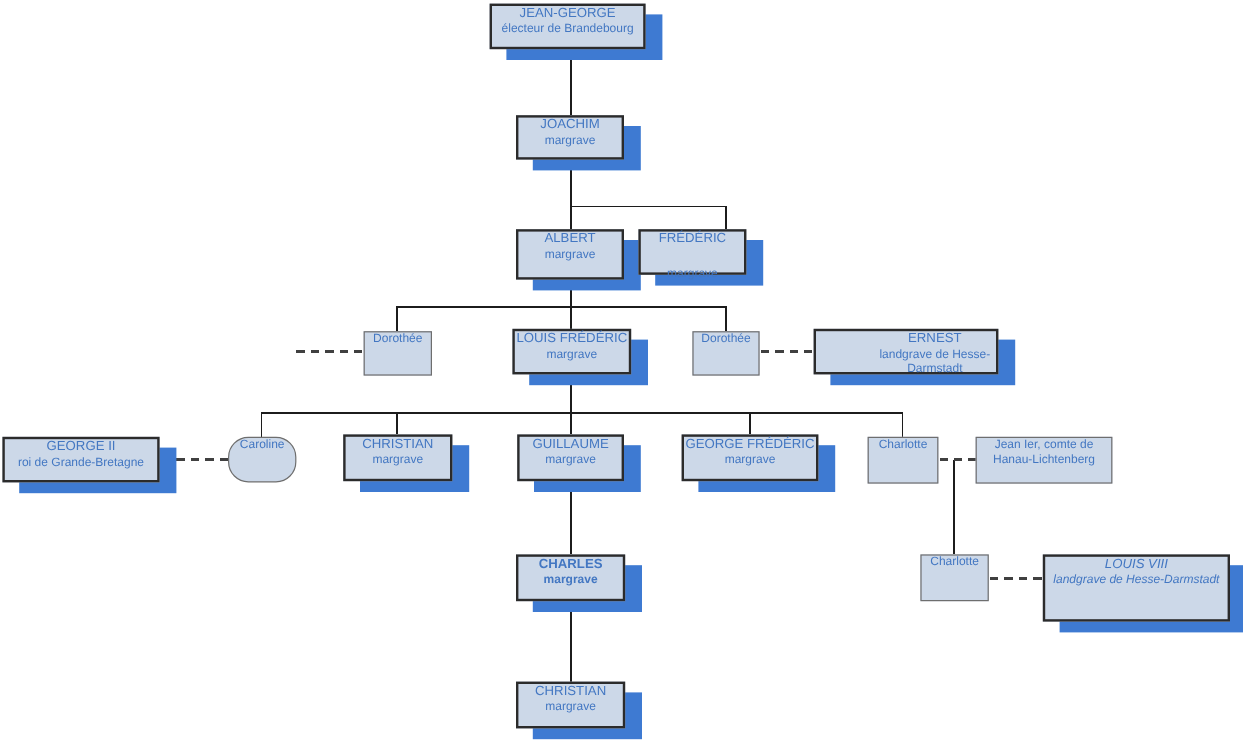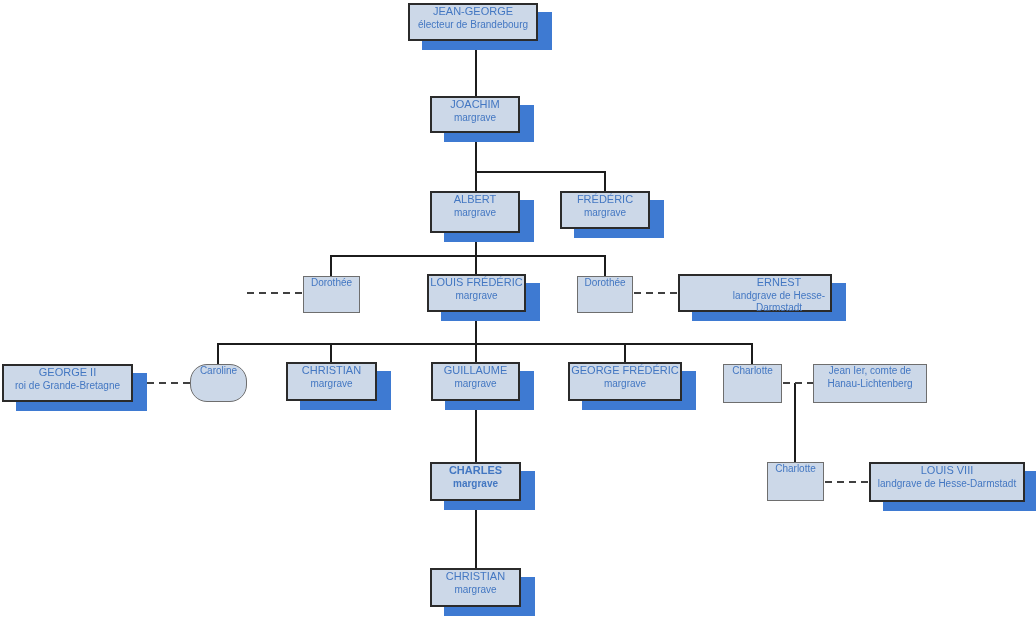--- a/index.html
+++ b/index.html
@@ -73,21 +73,21 @@
   <div class="node major" style="left:430px; top:96px; width:90px;  height:37px;">
     <span class="name">JOACHIM</span>
     <span class="sub">margrave</span>
   </div>
 
   <div class="node major" style="left:430px; top:191px; width:90px; height:42px;">
     <span class="name">ALBERT</span>
     <span class="sub">margrave</span>
   </div>
 
-  <div class="node major" style="left:560px; top:191px; width:90px; height:38px;">
+  <div class="node major" style="left:532px; top:191px; width:90px; height:38px;gap:16px;">
     <span class="name">FRÉDÉRIC</span>
     <span class="sub">margrave</span>
   </div>
 
 
   <div class="node minor" style="left:303px; top:276px; width:57px; height:37px;">
     <span class="name">Dorothée</span>
 
   </div>
 
@@ -144,21 +144,21 @@
   <div class="node major" style="left:430px; top:462px; width:91px; height:39px;font-weight:bold;">
     <span class="name">CHARLES</span>
     <span class="sub">margrave</span>
   </div>
 
   <div class="node minor" style="left:767px; top:462px; width:57px; height:39px;">
     <span class="name">Charlotte</span>
 
   </div>
 
-  <div class="node major" style="left:869px; top:462px; width:156px; height:40px;">
+  <div class="node major" style="left:869px; top:462px; width:156px; height:56px;font-style:italic;">
     <span class="name">LOUIS VIII</span>
     <span class="sub">landgrave de Hesse-Darmstadt</span>
   </div>
 
   <div class="node major" style="left:430px; top:568px; width:91px; height:39px;">
     <span class="name">CHRISTIAN</span>
     <span class="sub">margrave</span>
   </div>
 
 </div>

